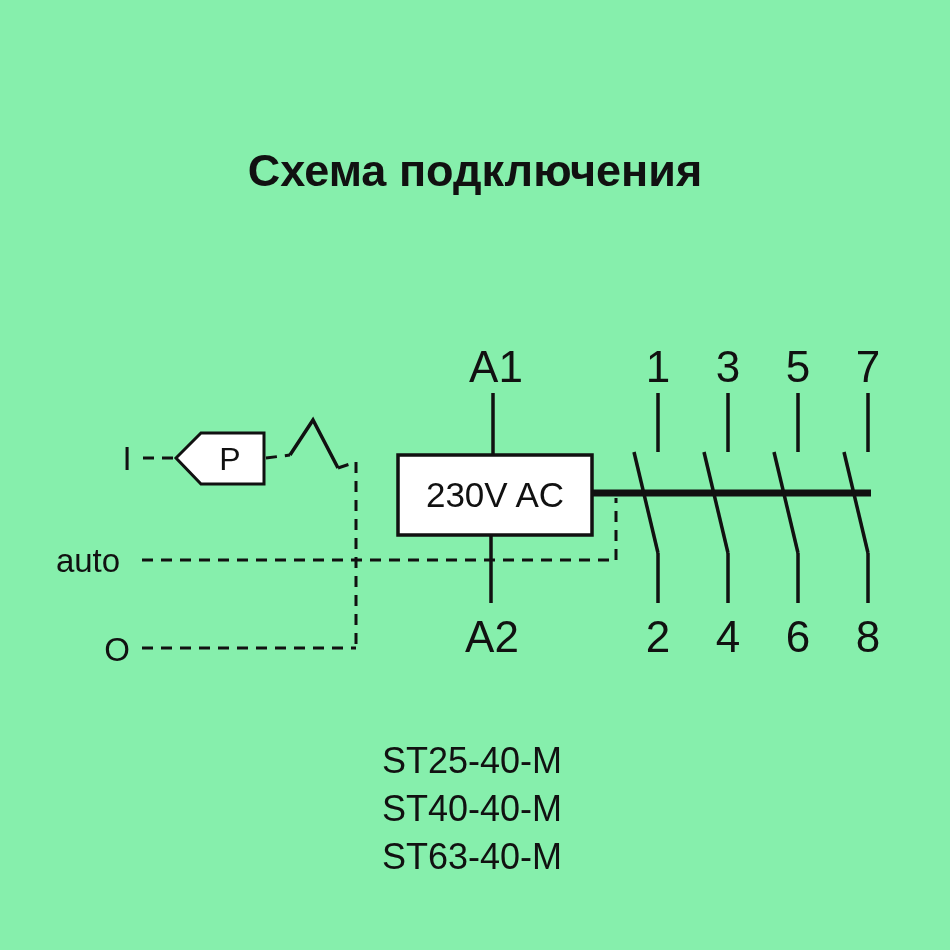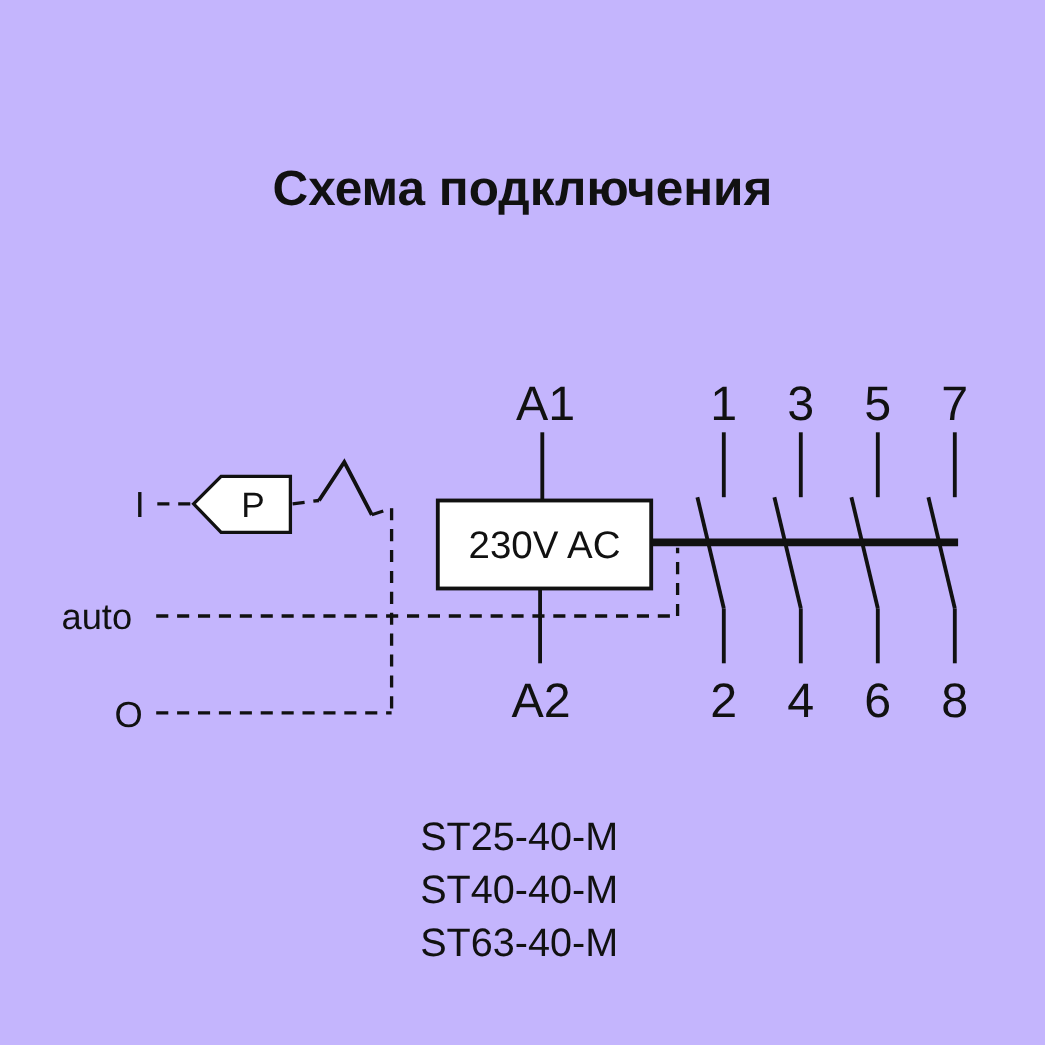--- a/index.html
+++ b/index.html
@@ -4,21 +4,21 @@
 <style>
   html, body {
     margin: 0;
     padding: 0;
     background: #ffffff;
   }
   .page {
     position: relative;
     width: 950px;
     height: 950px;
-    background: #c4b5fd;
+    background: #86efac;
     overflow: hidden;
     font-family: "Liberation Sans", "DejaVu Sans", sans-serif;
   }
   svg text {
     font-family: "Liberation Sans", "DejaVu Sans", sans-serif;
     fill: #111111;
   }
   .t-title   { font-size: 45px; font-weight: bold; }
   .t-term    { font-size: 44px; }
   .t-coil    { font-size: 35px; }

